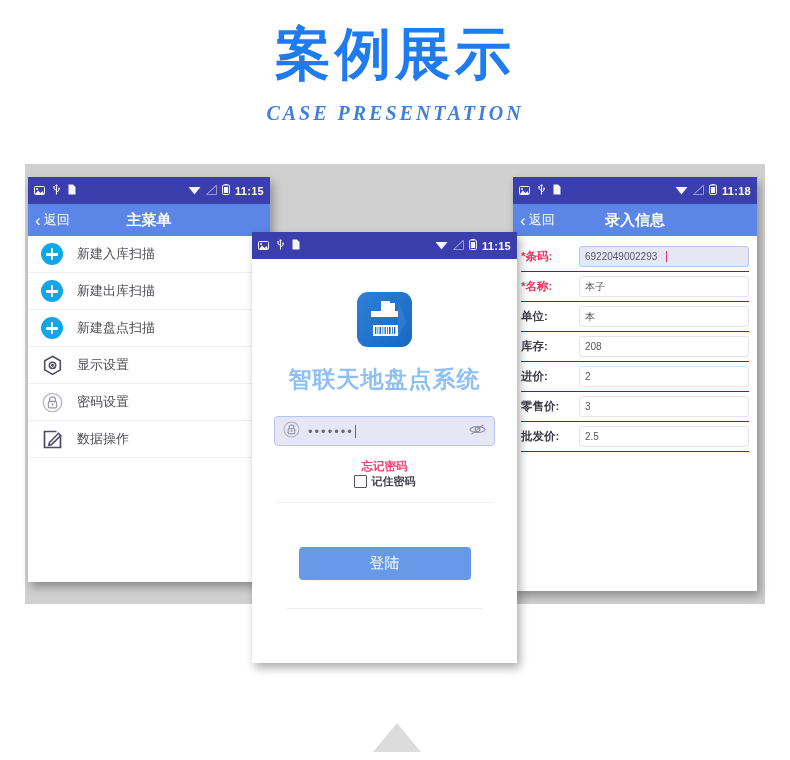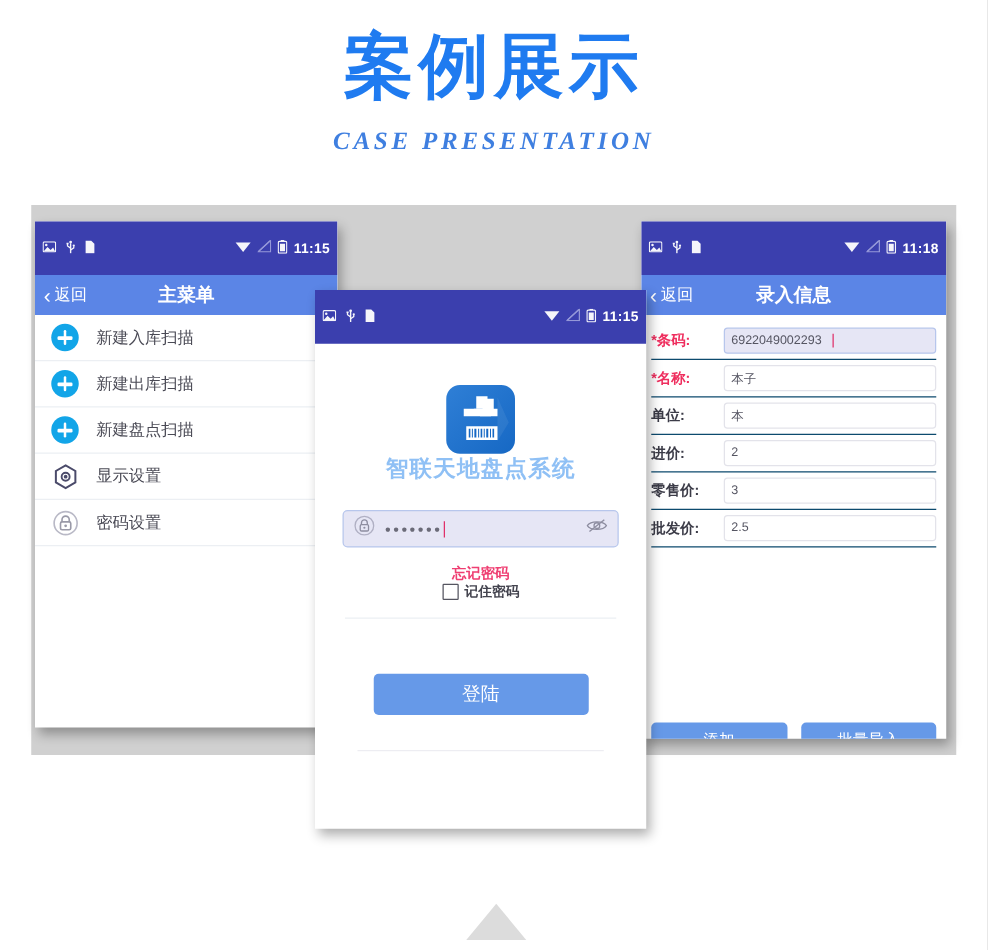--- a/index.html
+++ b/index.html
@@ -42,21 +42,21 @@
   
   .phone{
     position:absolute;
     background:#ffffff;
     box-shadow:3px 5px 9px rgba(0,0,0,0.32);
     overflow:hidden;
   }
   .statusbar{
     height:19px;background:#3b3fae;
     display:flex;align-items:center;
-    padding:12px 6px;
+    padding:4px 6px;
     color:#ffffff;
     font-size:11px;font-weight:bold;
   }
   .sb-left{display:flex;align-items:center;gap:7px;}
   .sb-right{margin-left:auto;display:flex;align-items:center;gap:5px;}
   .sb-ico{display:inline-block;opacity:.95;}
   .sb-time{font-size:11px;font-weight:bold;letter-spacing:.3px;}
 
   .navbar{
     height:32px;background:#5b85e6;
@@ -99,21 +99,22 @@
   
   #phone-login{left:252px;top:232px;width:265px;height:431px;}
   .login-body{padding:0 22px;text-align:center;}
   .logo{
     width:55px;height:55px;margin:33px auto 0;
     border-radius:11px;
     background:linear-gradient(135deg,#2f7fd6 0%,#1668c4 100%);
     position:relative;overflow:hidden;
   }
   .app-title{
-    font-size:18px;font-weight:bold;color:#8fc0f5;
+    margin-top:17px;
+    font-size:23px;font-weight:bold;color:#8fc0f5;
     letter-spacing:1px;
   }
   .pw-field{
     margin-top:21px;
     height:30px;
     background:#e6e6f5;
     border:1px solid #b7c6ec;
     border-radius:4px;
     display:flex;align-items:center;
     padding:0 8px;
@@ -300,20 +301,29 @@
           <svg width="21" height="21" viewBox="0 0 21 21">
               <circle cx="10.5" cy="10.5" r="9.2" fill="none" stroke="#b9b9c6" stroke-width="1.3"></circle>
               <path d="M7.6 9.6 V7.8 a2.9 2.9 0 0 1 5.8 0 V9.6" fill="none" stroke="#9a9aa8" stroke-width="1.3"></path>
               <rect x="6.4" y="9.5" width="8.2" height="6.3" rx="1.3" fill="none" stroke="#9a9aa8" stroke-width="1.3"></rect>
               <circle cx="10.5" cy="12.6" r="1.1" fill="#9a9aa8"></circle>
             </svg>
         </span>
         <span class="menu-label">密码设置</span>
       </div>
 
+      <div class="menu-item">
+        <span class="menu-icon">
+          <svg width="21" height="21" viewBox="0 0 21 21">
+              <path d="M14.5 2.5 H2.5 V18.5 H18.5 V6.5" fill="none" stroke="#4b4b6a" stroke-width="1.7"></path>
+              <path d="M7.5 13.5 L16.5 4.3 L18.7 6.5 L9.6 15.6 L6.8 16.3 Z" fill="none" stroke="#4b4b6a" stroke-width="1.6"></path>
+            </svg>
+        </span>
+        <span class="menu-label">数据操作</span>
+      </div>
 
     </div>
   </div>
 
   <div class="phone" id="phone-form">
     <div class="statusbar">
       <div class="sb-left">
         <span class="sb-ico">
           <svg width="11" height="9" viewBox="0 0 11 9">
               <rect x="0.5" y="0.5" width="10" height="8" rx="1" fill="none" stroke="#fff"></rect>
@@ -385,20 +395,26 @@
           </span>
       </div>
 
       <div class="form-row">
         <span class="form-label">单位:</span>
         <span class="form-input">
             <span>本</span>
           </span>
       </div>
 
+      <div class="form-row">
+        <span class="form-label">库存:</span>
+        <span class="form-input">
+            <span>208</span>
+          </span>
+      </div>
 
       <div class="form-row">
         <span class="form-label">进价:</span>
         <span class="form-input">
             <span>2</span>
           </span>
       </div>
 
       <div class="form-row">
         <span class="form-label">零售价:</span>

